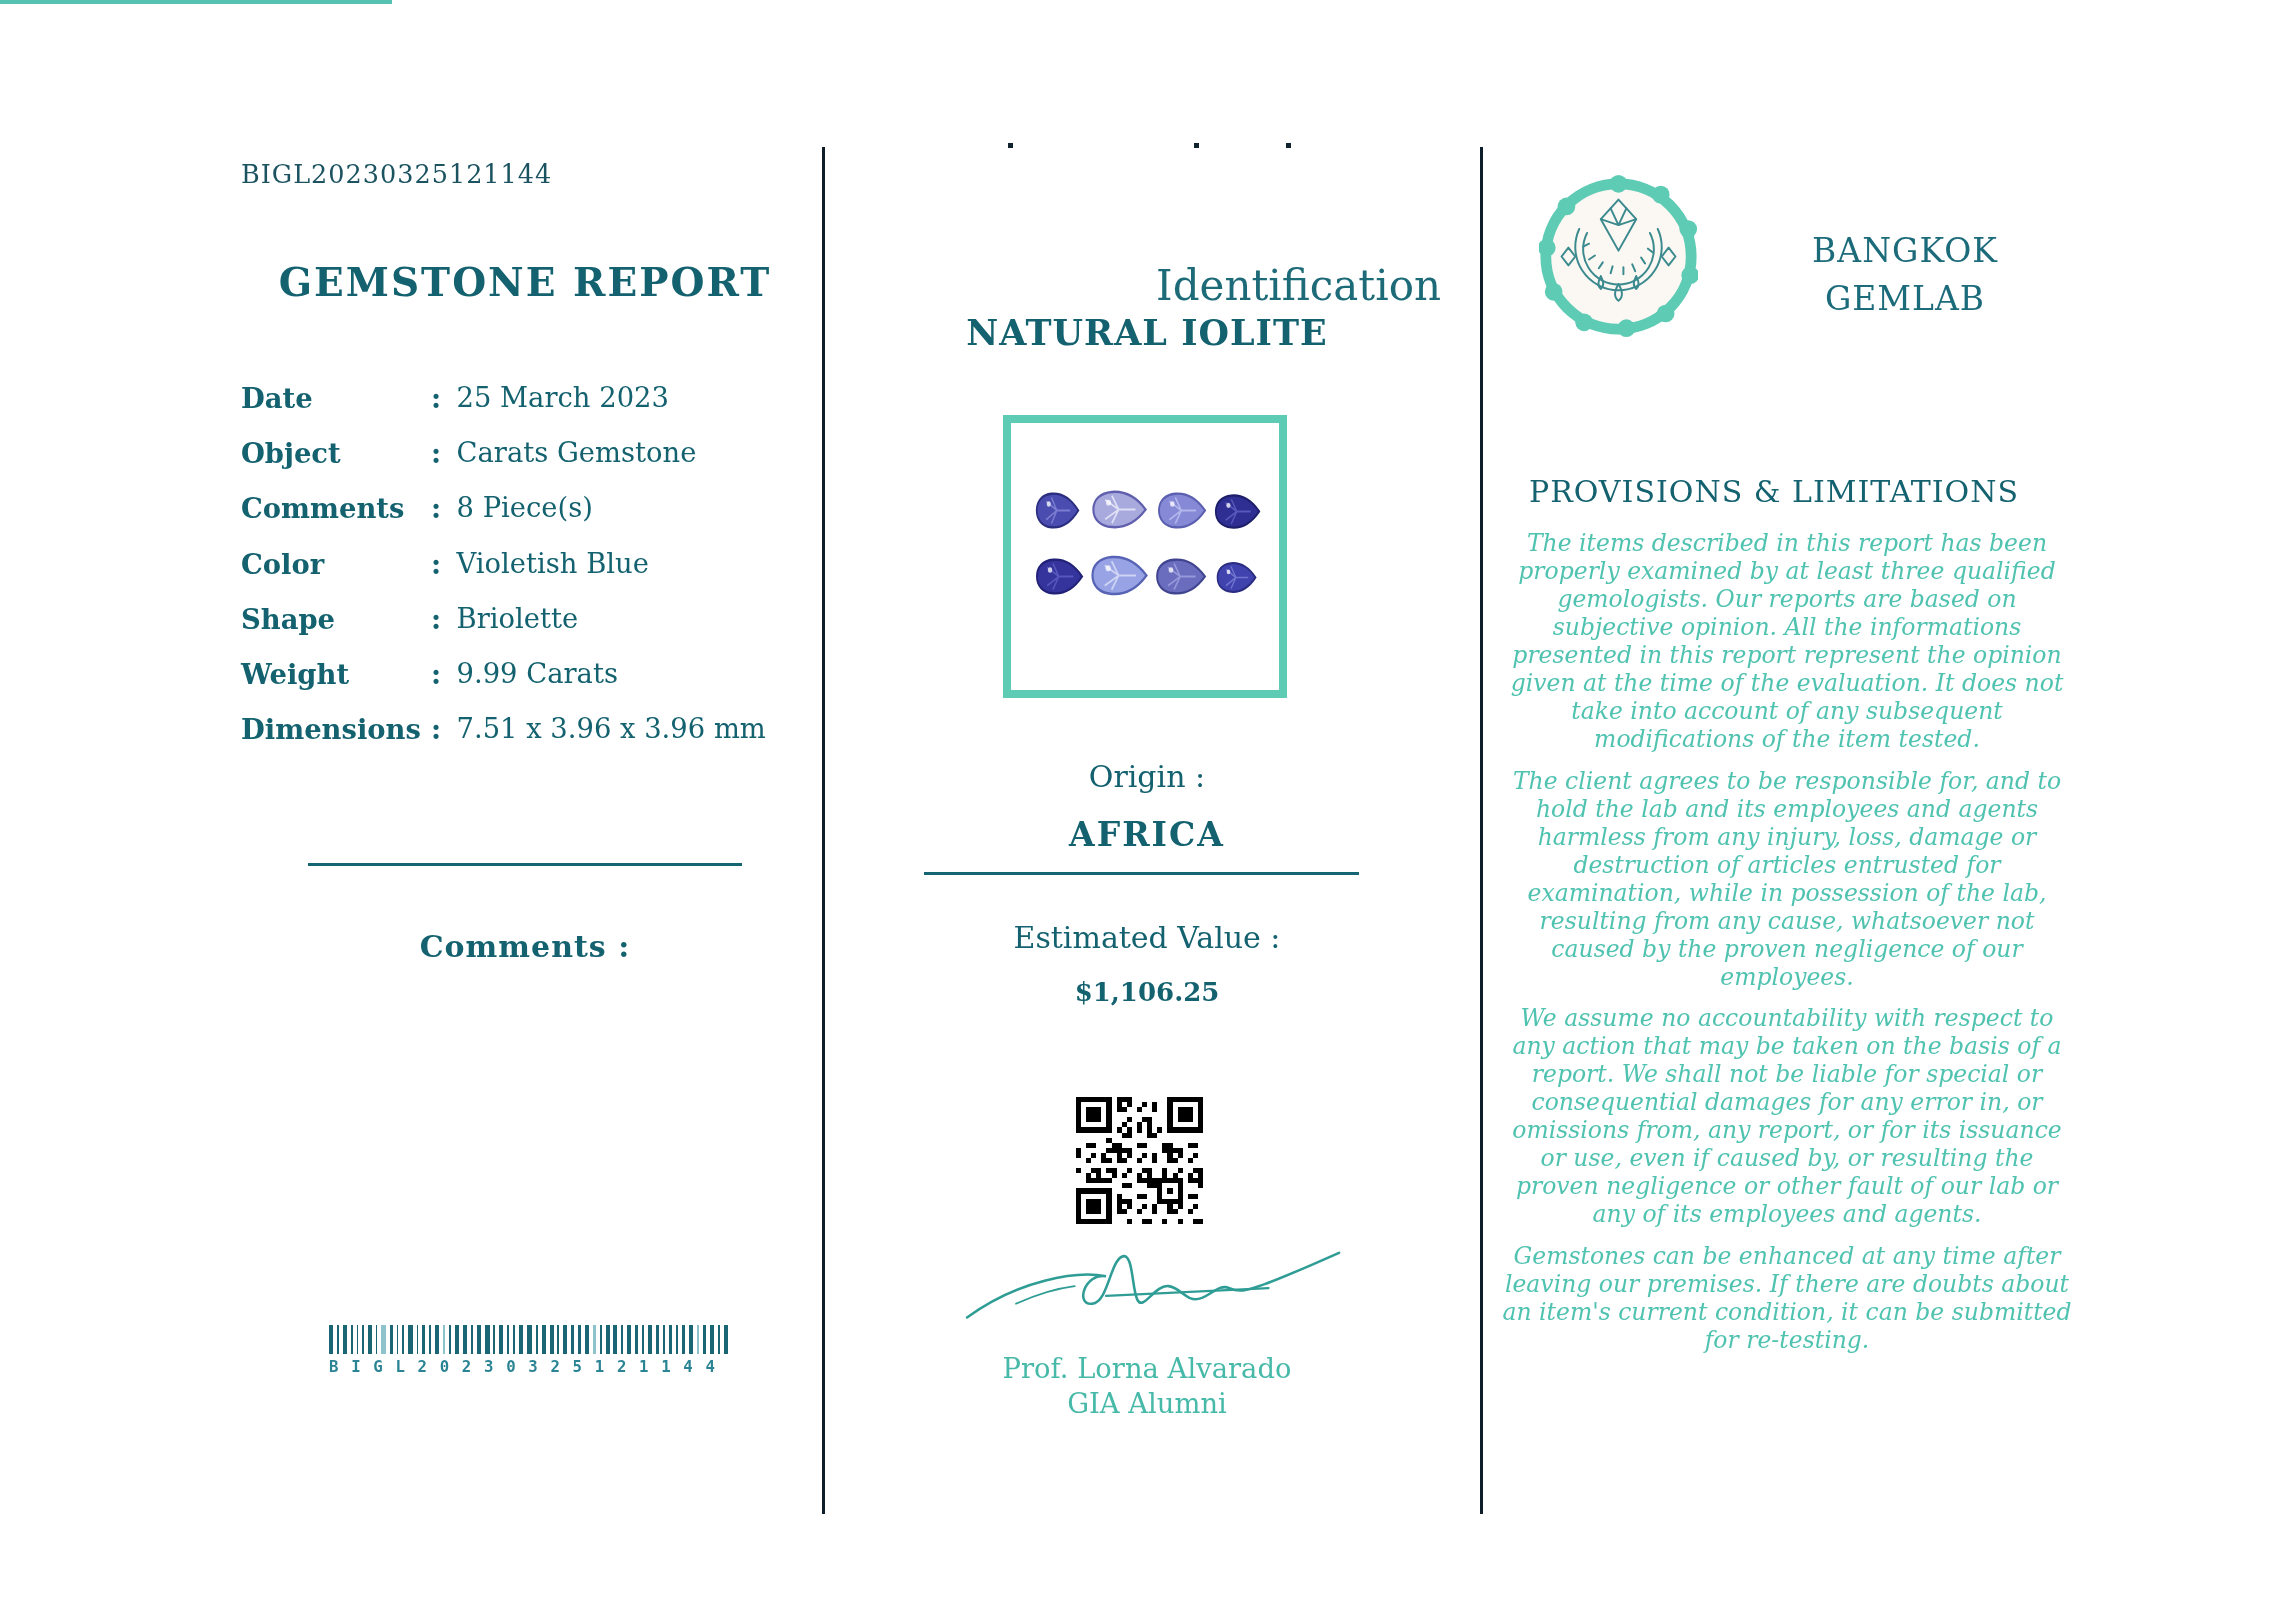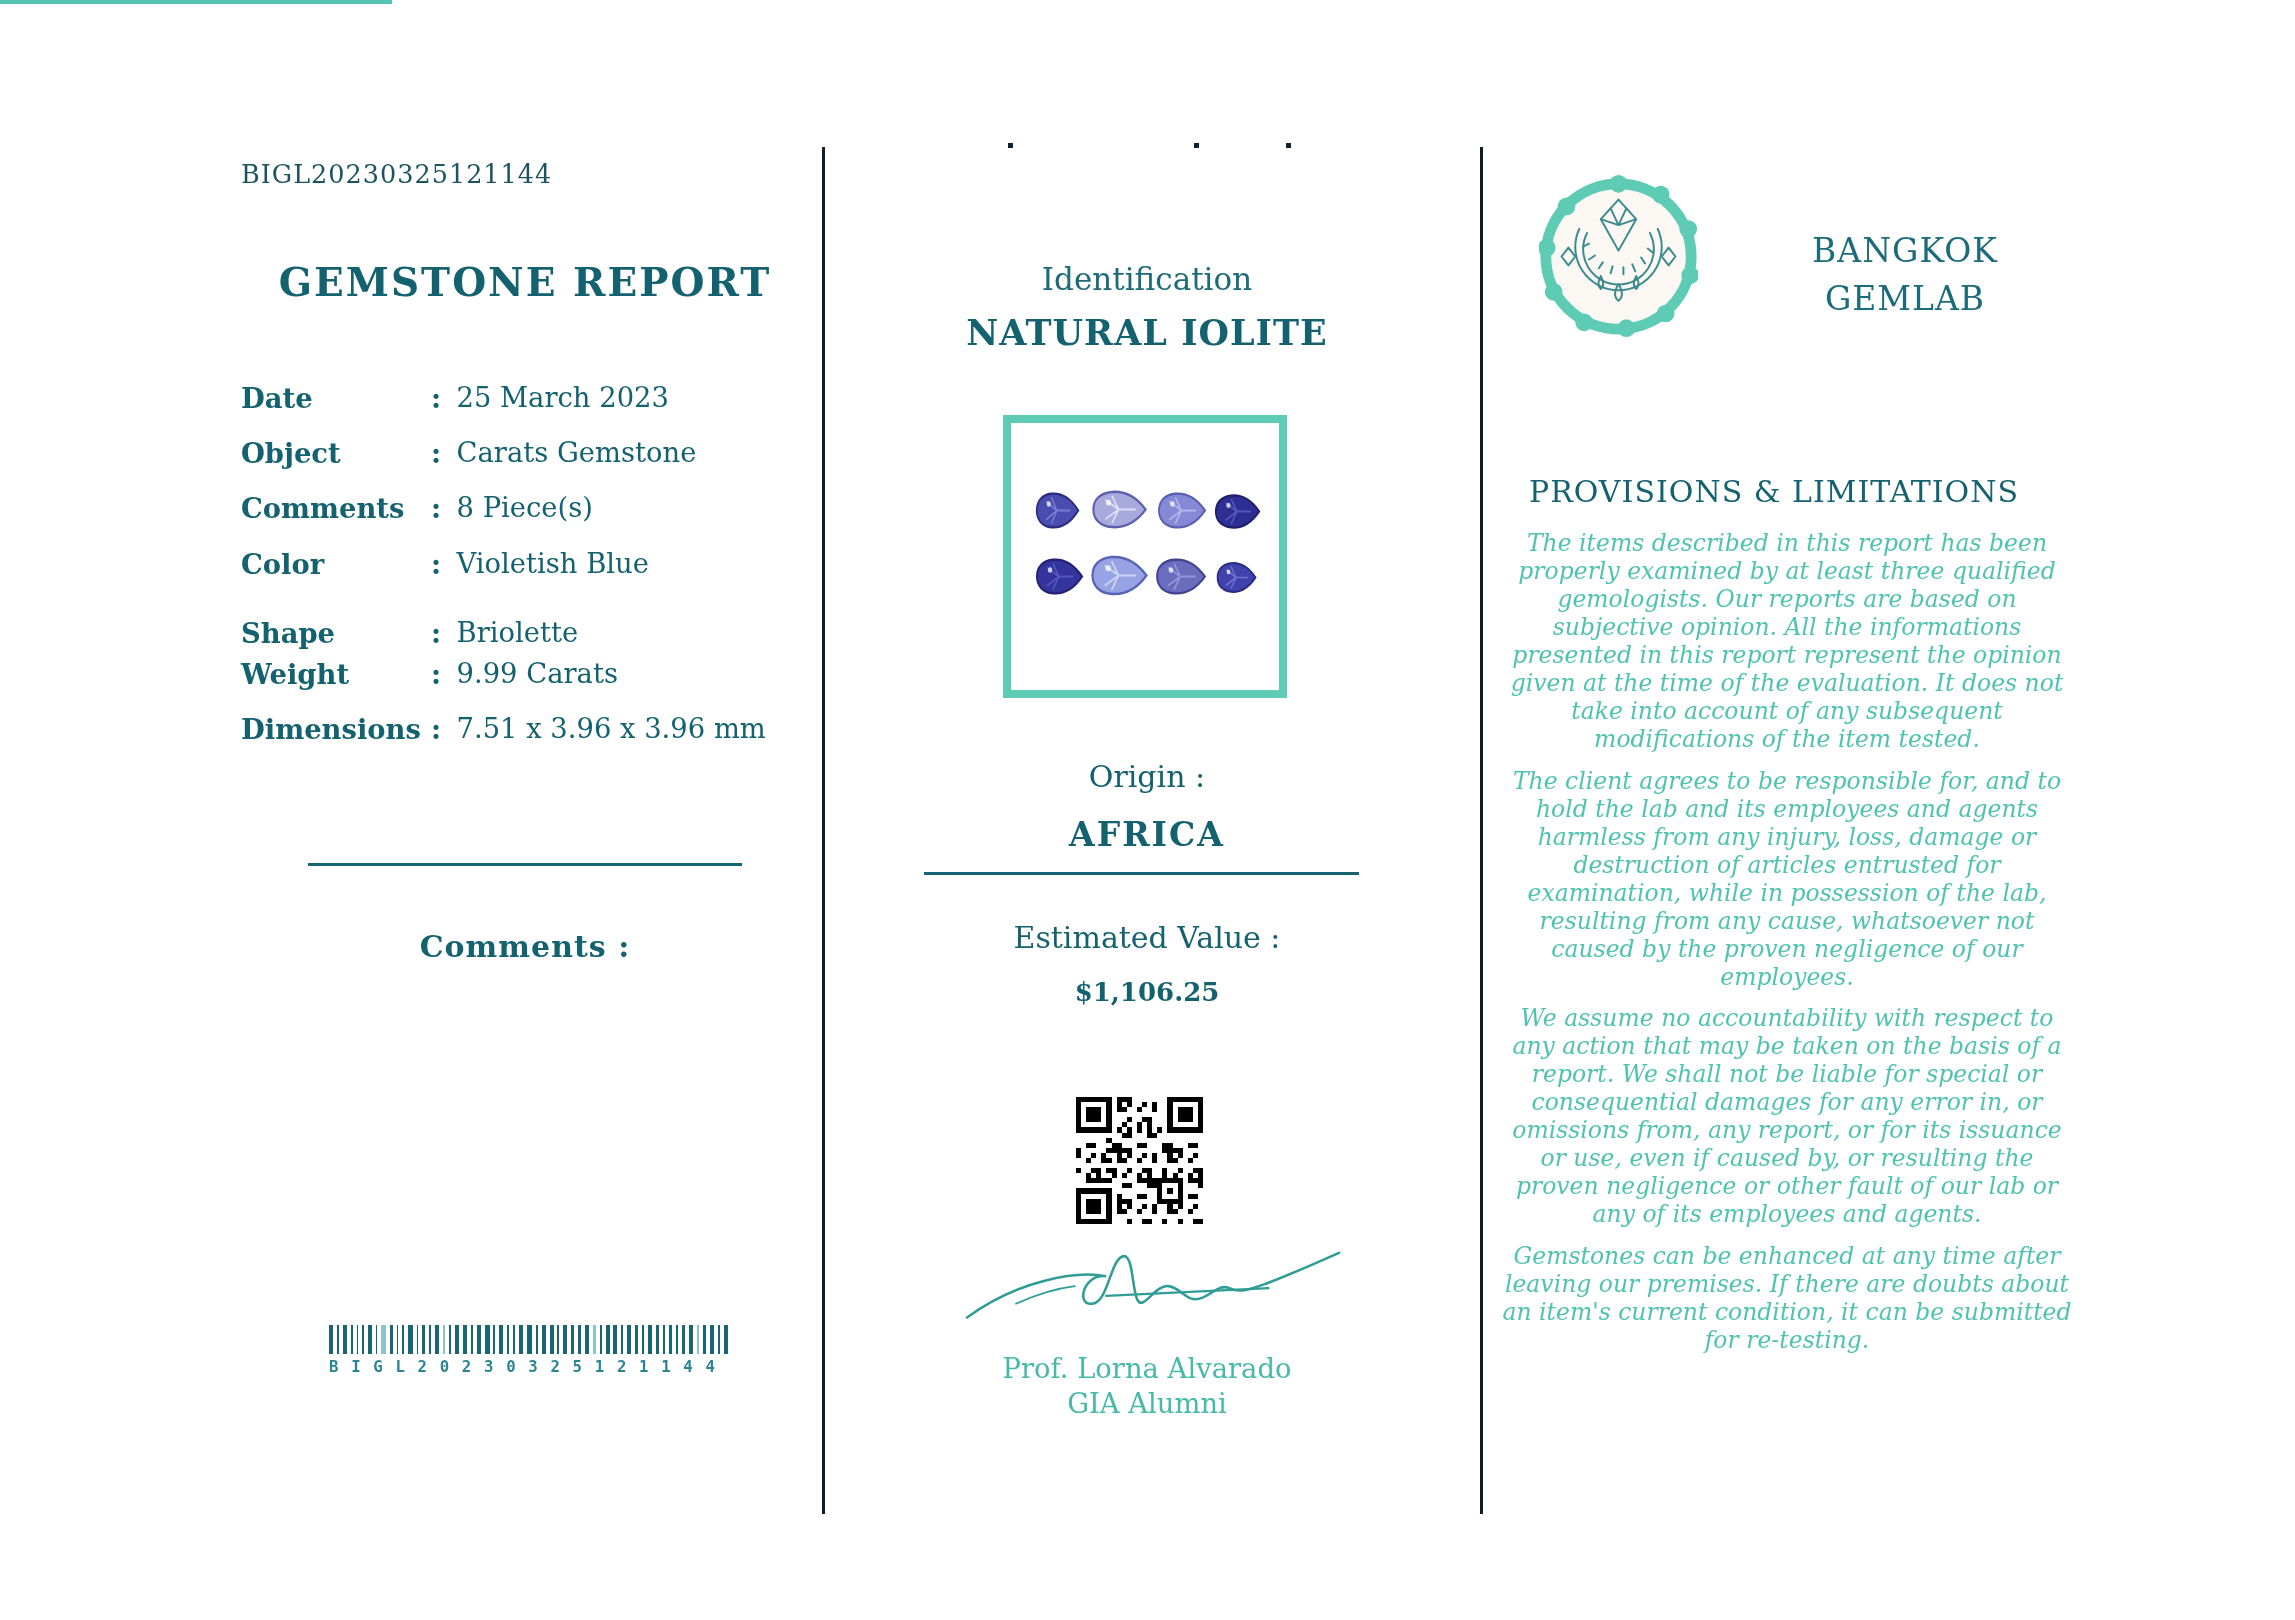--- a/index.html
+++ b/index.html
@@ -19,21 +19,21 @@
   .fvalue{flex:1;}
   .rule{position:absolute;background:#156573;height:2.9px;}
   .comments{left:231px;top:929px;width:588px;font-size:30px;font-weight:bold;letter-spacing:1px;}
   
   .barcode-bars{left:329px;top:1325px;width:399px;height:29px;display:flex;justify-content:space-between;align-items:stretch;}
   .barcode-bars div{height:100%;}
   .barcode-label{left:329px;top:1357px;width:412px;font-family:"DejaVu Sans Mono", monospace;
                  font-size:15.7px;font-weight:bold;letter-spacing:12.7px;color:#2b8494;white-space:nowrap;}
   
   .mid{left:853px;width:588px;}
-  .ident-heading{top:261px;font-size:31px;color:#1d6b78;}
+  .ident-heading{top:261px;font-size:42px;color:#1d6b78;text-align:right;}
   .stone-name{top:312px;font-size:35px;font-weight:bold;letter-spacing:1px;}
   .gembox{left:1003px;top:415px;width:284px;height:283px;border:8.8px solid #5ecbb4;box-sizing:border-box;background:#ffffff;}
   .gembox-inner{position:relative;width:100%;height:100%;}
   .origin-label{top:759px;font-size:30px;}
   .origin-value{top:815px;font-size:33px;font-weight:bold;letter-spacing:2px;}
   .est-label{top:920px;font-size:30px;}
   .est-value{top:977px;font-size:26px;font-weight:bold;}
   .sig-rule{left:944px;top:1339px;width:392px;height:3.9px;background:#56c3b2;}
   .prof-name{top:1353px;font-size:27.4px;color:#47b9a9;}
   .gia{top:1388px;font-size:27.4px;color:#47b9a9;}
@@ -72,21 +72,21 @@
     <div class="frow" style="top:492px;">
       <span class="flabel">Comments</span>
       <span class="fcolon">:</span>
       <span class="fvalue">8 Piece(s)</span>
     </div>
     <div class="frow" style="top:548px;">
       <span class="flabel">Color</span>
       <span class="fcolon">:</span>
       <span class="fvalue">Violetish Blue</span>
     </div>
-    <div class="frow" style="top:603px;margin-top:14px;">
+    <div class="frow" style="top:603px;">
       <span class="flabel">Shape</span>
       <span class="fcolon">:</span>
       <span class="fvalue">Briolette</span>
     </div>
     <div class="frow" style="top:658px;">
       <span class="flabel">Weight</span>
       <span class="fcolon">:</span>
       <span class="fvalue">9.99 Carats</span>
     </div>
     <div class="frow" style="top:713px;">

